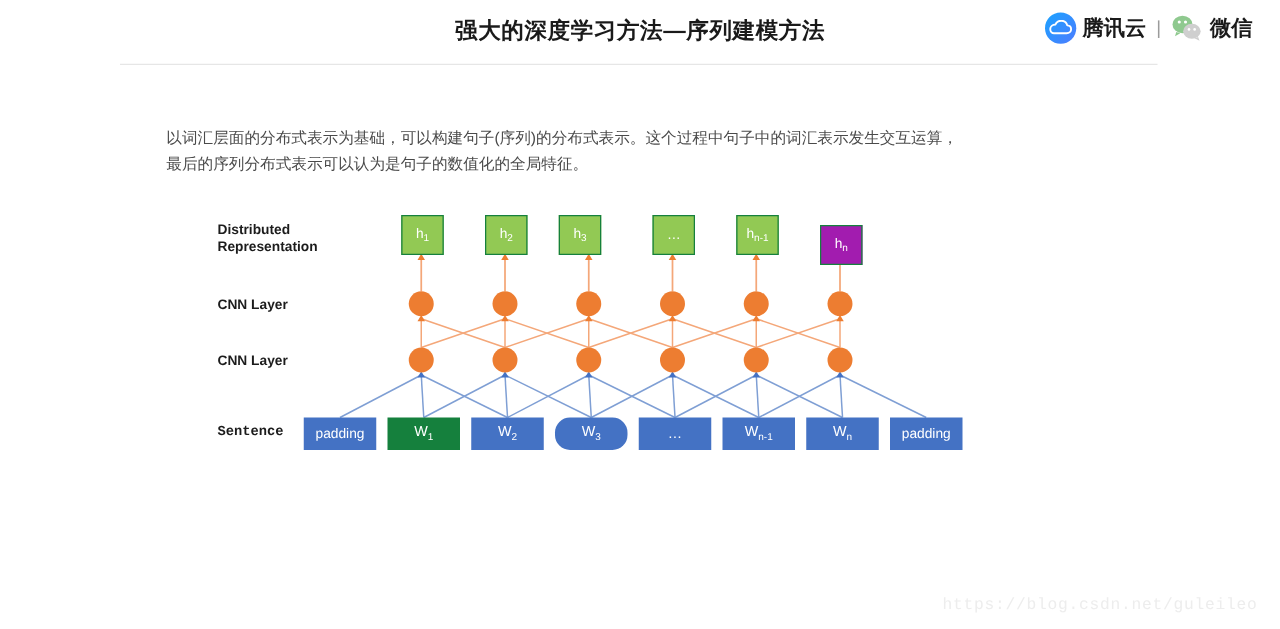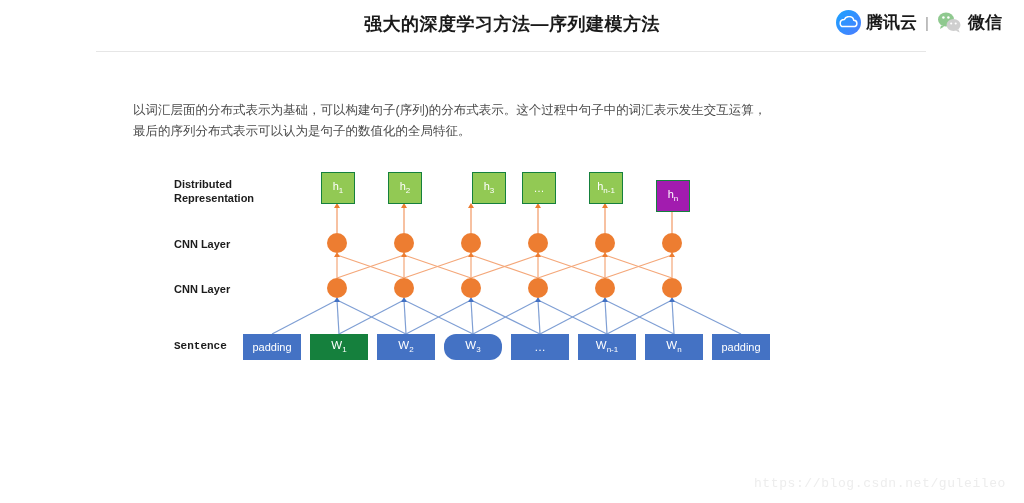--- a/index.html
+++ b/index.html
@@ -167,21 +167,21 @@
     <div class="row-label" style="left:174px;top:132px;">CNN Layer</div>
     <div class="row-label" style="left:174px;top:189px;font-family:Liberation Mono, monospace;">Sentence</div>
 
     <div id="green-row">
         <div class="gbox" style="left: 321px; top: 22px; background: rgb(146, 201, 84);">
           <span>h<span class="sub">1</span></span>
         </div>
         <div class="gbox" style="left: 388px; top: 22px; background: rgb(146, 201, 84);">
           <span>h<span class="sub">2</span></span>
         </div>
-        <div class="gbox" style="left: 472px; top: 22px; background: rgb(146, 201, 84);">
+        <div class="gbox" style="left: 447px; top: 22px; background: rgb(146, 201, 84);">
           <span>h<span class="sub">3</span></span>
         </div>
         <div class="gbox" style="left: 522px; top: 22px; background: rgb(146, 201, 84);">
           <span>…</span>
         </div>
         <div class="gbox" style="left: 589px; top: 22px; background: rgb(146, 201, 84);">
           <span>h<span class="sub">n-1</span></span>
         </div>
         <div class="gbox" style="left: 656px; top: 30px; background: #a21caf;">
           <span>h<span class="sub">n</span></span>

